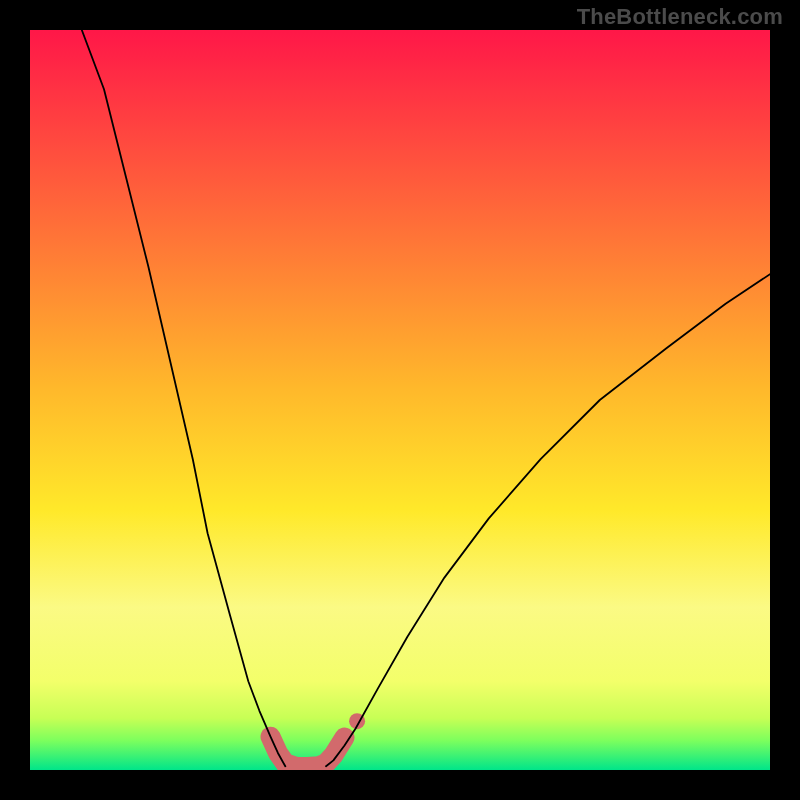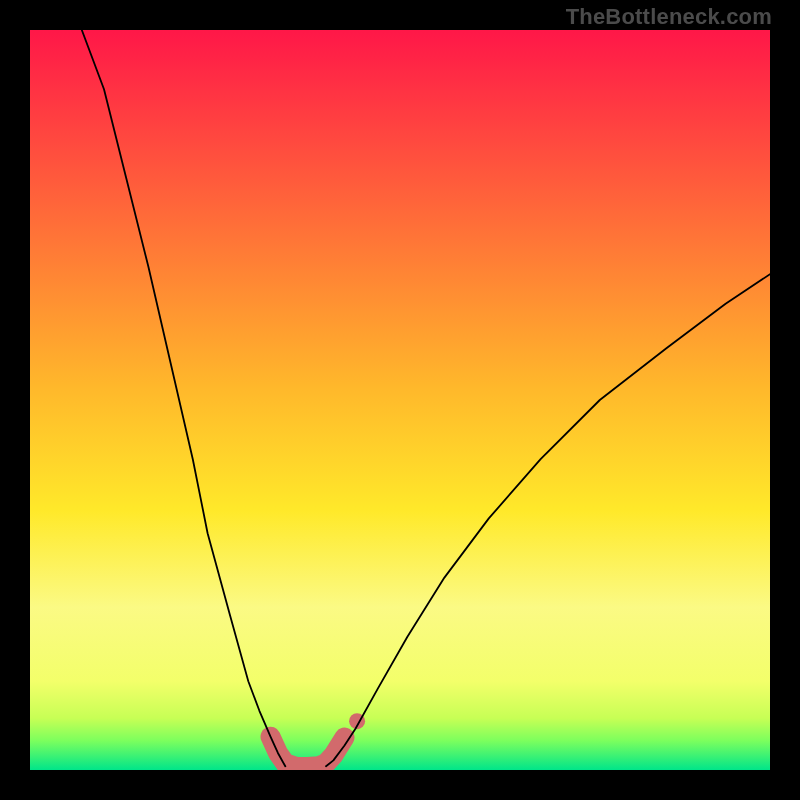--- a/index.html
+++ b/index.html
@@ -13,21 +13,21 @@
   }
   .frame {
     position: relative;
     width: 800px;
     height: 800px;
     background: #000;
   }
   .watermark {
     position: absolute;
     top: 4px;
-    right: 28px;
+    right: 17px;
     color: #4b4b4b;
     font-size: 22px;
     font-weight: 600;
     letter-spacing: 0.2px;
     z-index: 40;
   }
   .plot-wrapper {
     position: absolute;
     left: 30px;
     top: 30px;

